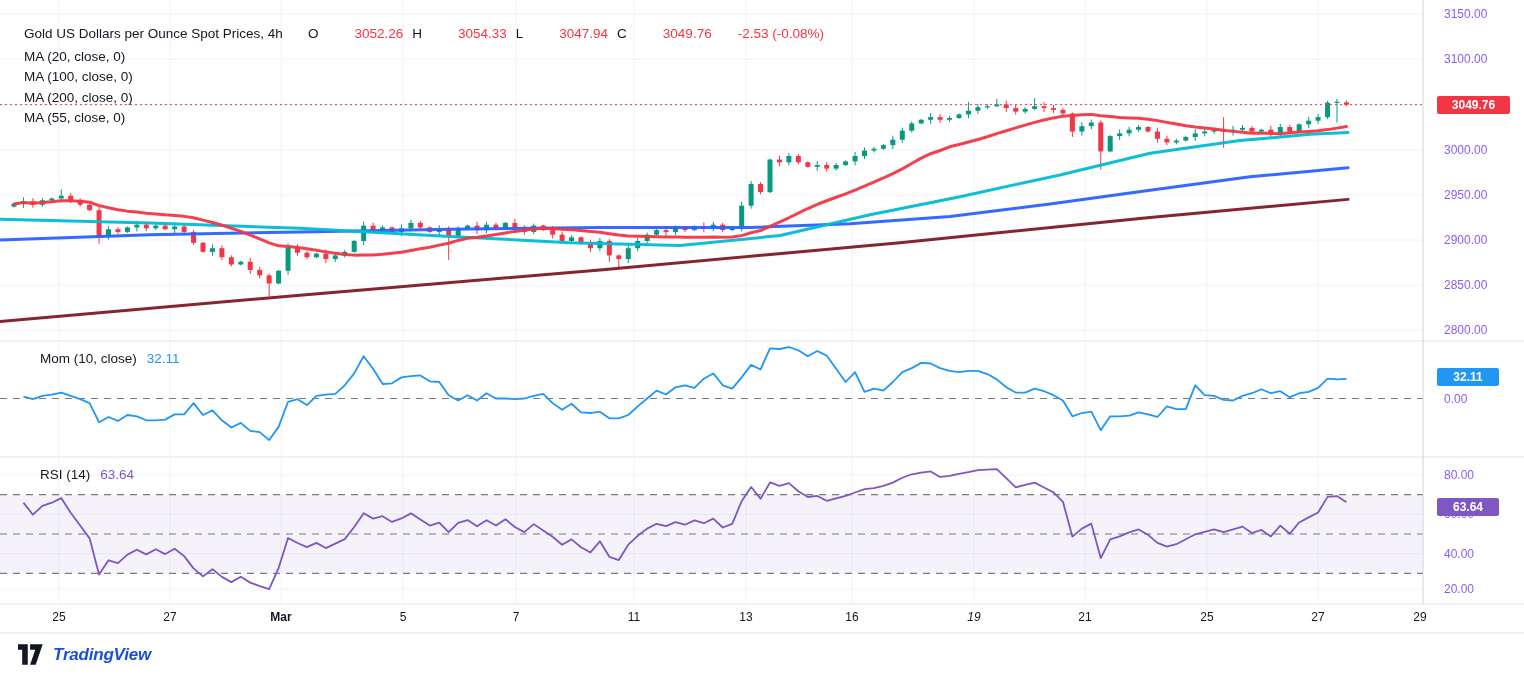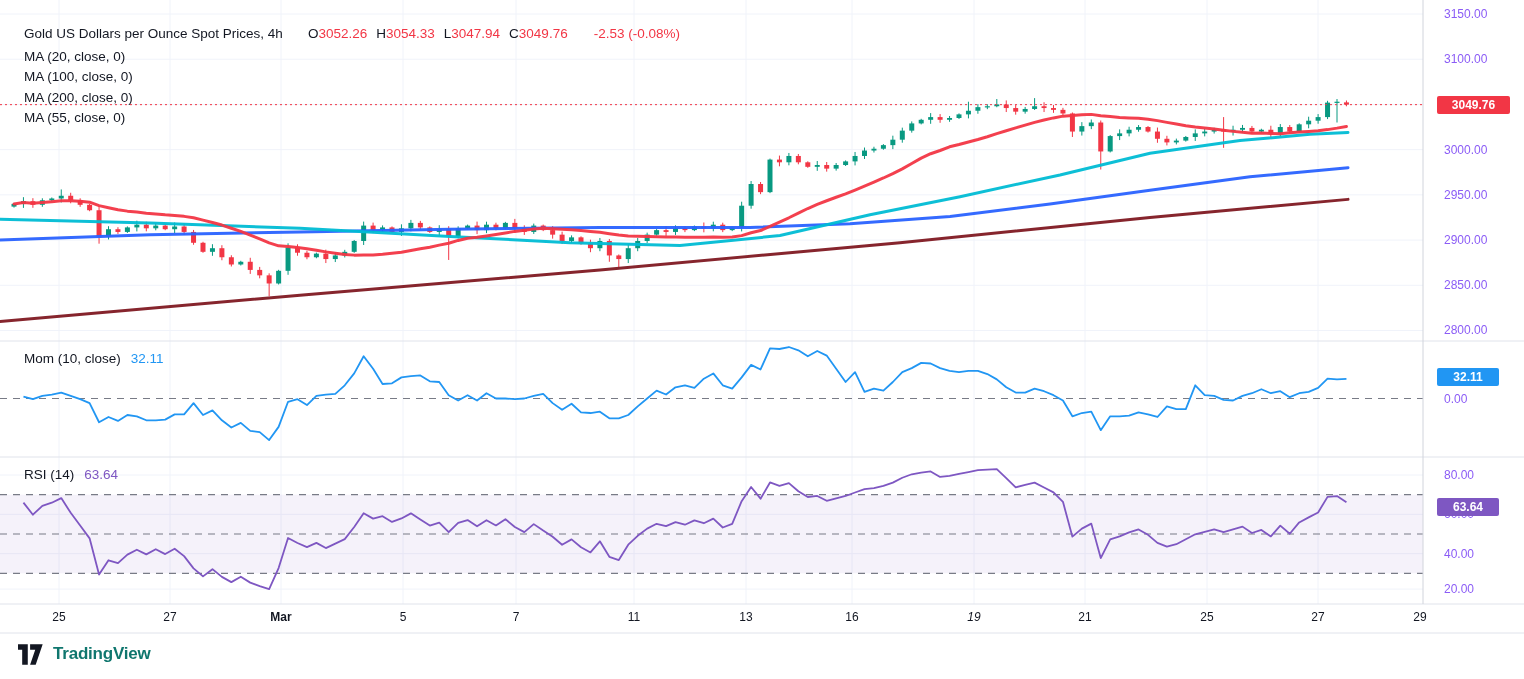--- a/index.html
+++ b/index.html
@@ -2,36 +2,36 @@
 <html><head>
 <meta charset="utf-8">
 <style>
   html,body{margin:0;padding:0;background:#fff;}
   .stage{position:relative;width:1524px;height:679px;background:#ffffff;overflow:hidden;
          font-family:"Liberation Sans",sans-serif;color:#131722;}
   #chart-svg{position:absolute;left:0;top:0;}
   .legend-row{position:absolute;left:24px;font-size:13.5px;line-height:17px;white-space:nowrap;color:#131722;}
   .sym{font-weight:400;margin-right:16px;margin-top:34px;}
   .k{color:#131722;margin-left:9px;}
-  .v{color:#f23645;}
+  .v{color:#f23645;margin-left:36px;}
   .chg{margin-left:26px;color:#f23645;}
-  .ind-row{position:absolute;left:24px;font-size:13.5px;line-height:17px;white-space:nowrap;}
+  .ind-row{position:absolute;left:40px;font-size:13.5px;line-height:17px;white-space:nowrap;}
   .ind-val{margin-left:10px;}
   .mom-val{color:#2196f3;}
   .rsi-val{color:#7e57c2;}
   .axis-label{position:absolute;font-size:12px;height:16px;line-height:16px;color:#8b5cf6;}
   .date-label{position:absolute;top:610px;width:44px;text-align:center;font-size:12px;color:#131722;}
   .date-label.bold{font-weight:700;}
   .badge{position:absolute;left:1437px;height:18px;line-height:18px;border-radius:2px;
          color:#fff;font-size:12px;font-weight:700;text-align:center;}
   .badge.price{width:73px;background:#f23645;}
   .badge.mom{width:62px;background:#2196f3;}
   .badge.rsi{width:62px;background:#7e57c2;}
-  .brand{position:absolute;left:18px;top:644px;display:flex;align-items:flex-start;gap:8px;
-         font-size:17px;font-weight:600;color:#0f766e;letter-spacing:-0.2px;}
+  .brand{position:absolute;left:18px;top:644px;display:flex;align-items:flex-end;gap:8px;
+         font-size:17px;font-weight:600;color:#1d4ed8;letter-spacing:-0.2px;font-style:italic;}
 </style>
 </head>
 <body>
 
 <div class="stage">
 
   <svg id="chart-svg" width="1524" height="679">
       <line x1="59" x2="59" y1="0" y2="604" stroke="#f0f3fa"></line>
       <line x1="170" x2="170" y1="0" y2="604" stroke="#f0f3fa"></line>
       <line x1="281" x2="281" y1="0" y2="604" stroke="#f0f3fa"></line>

